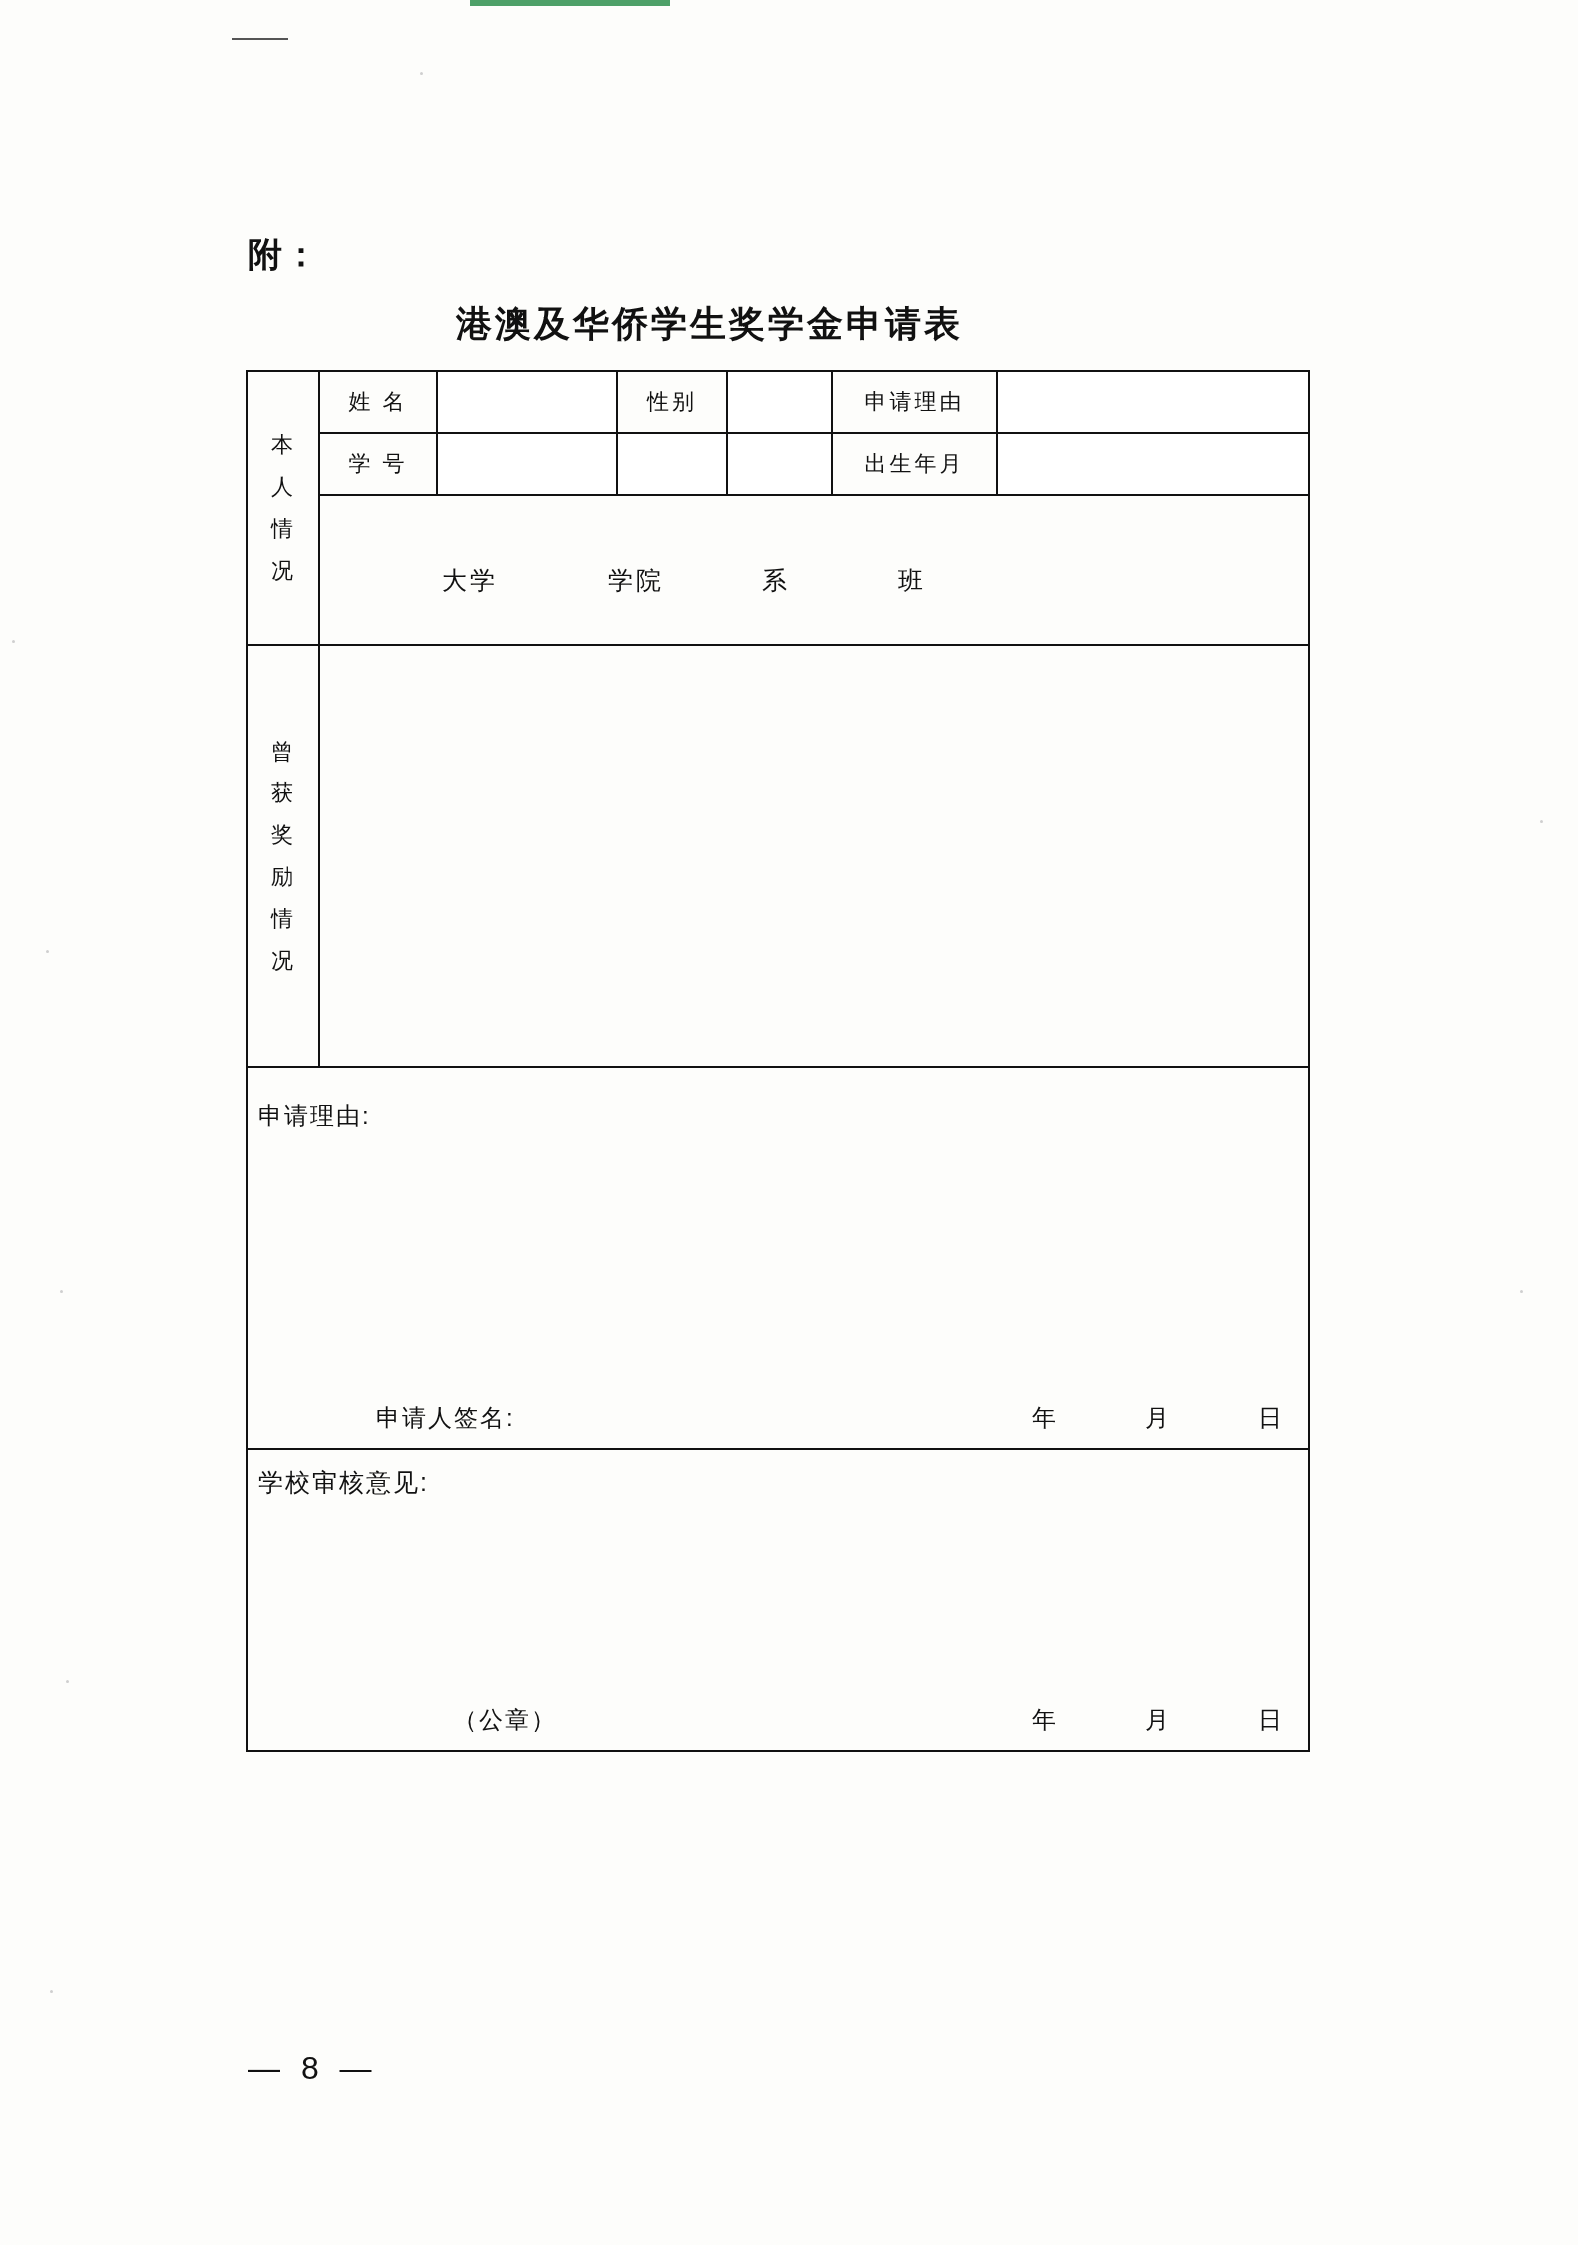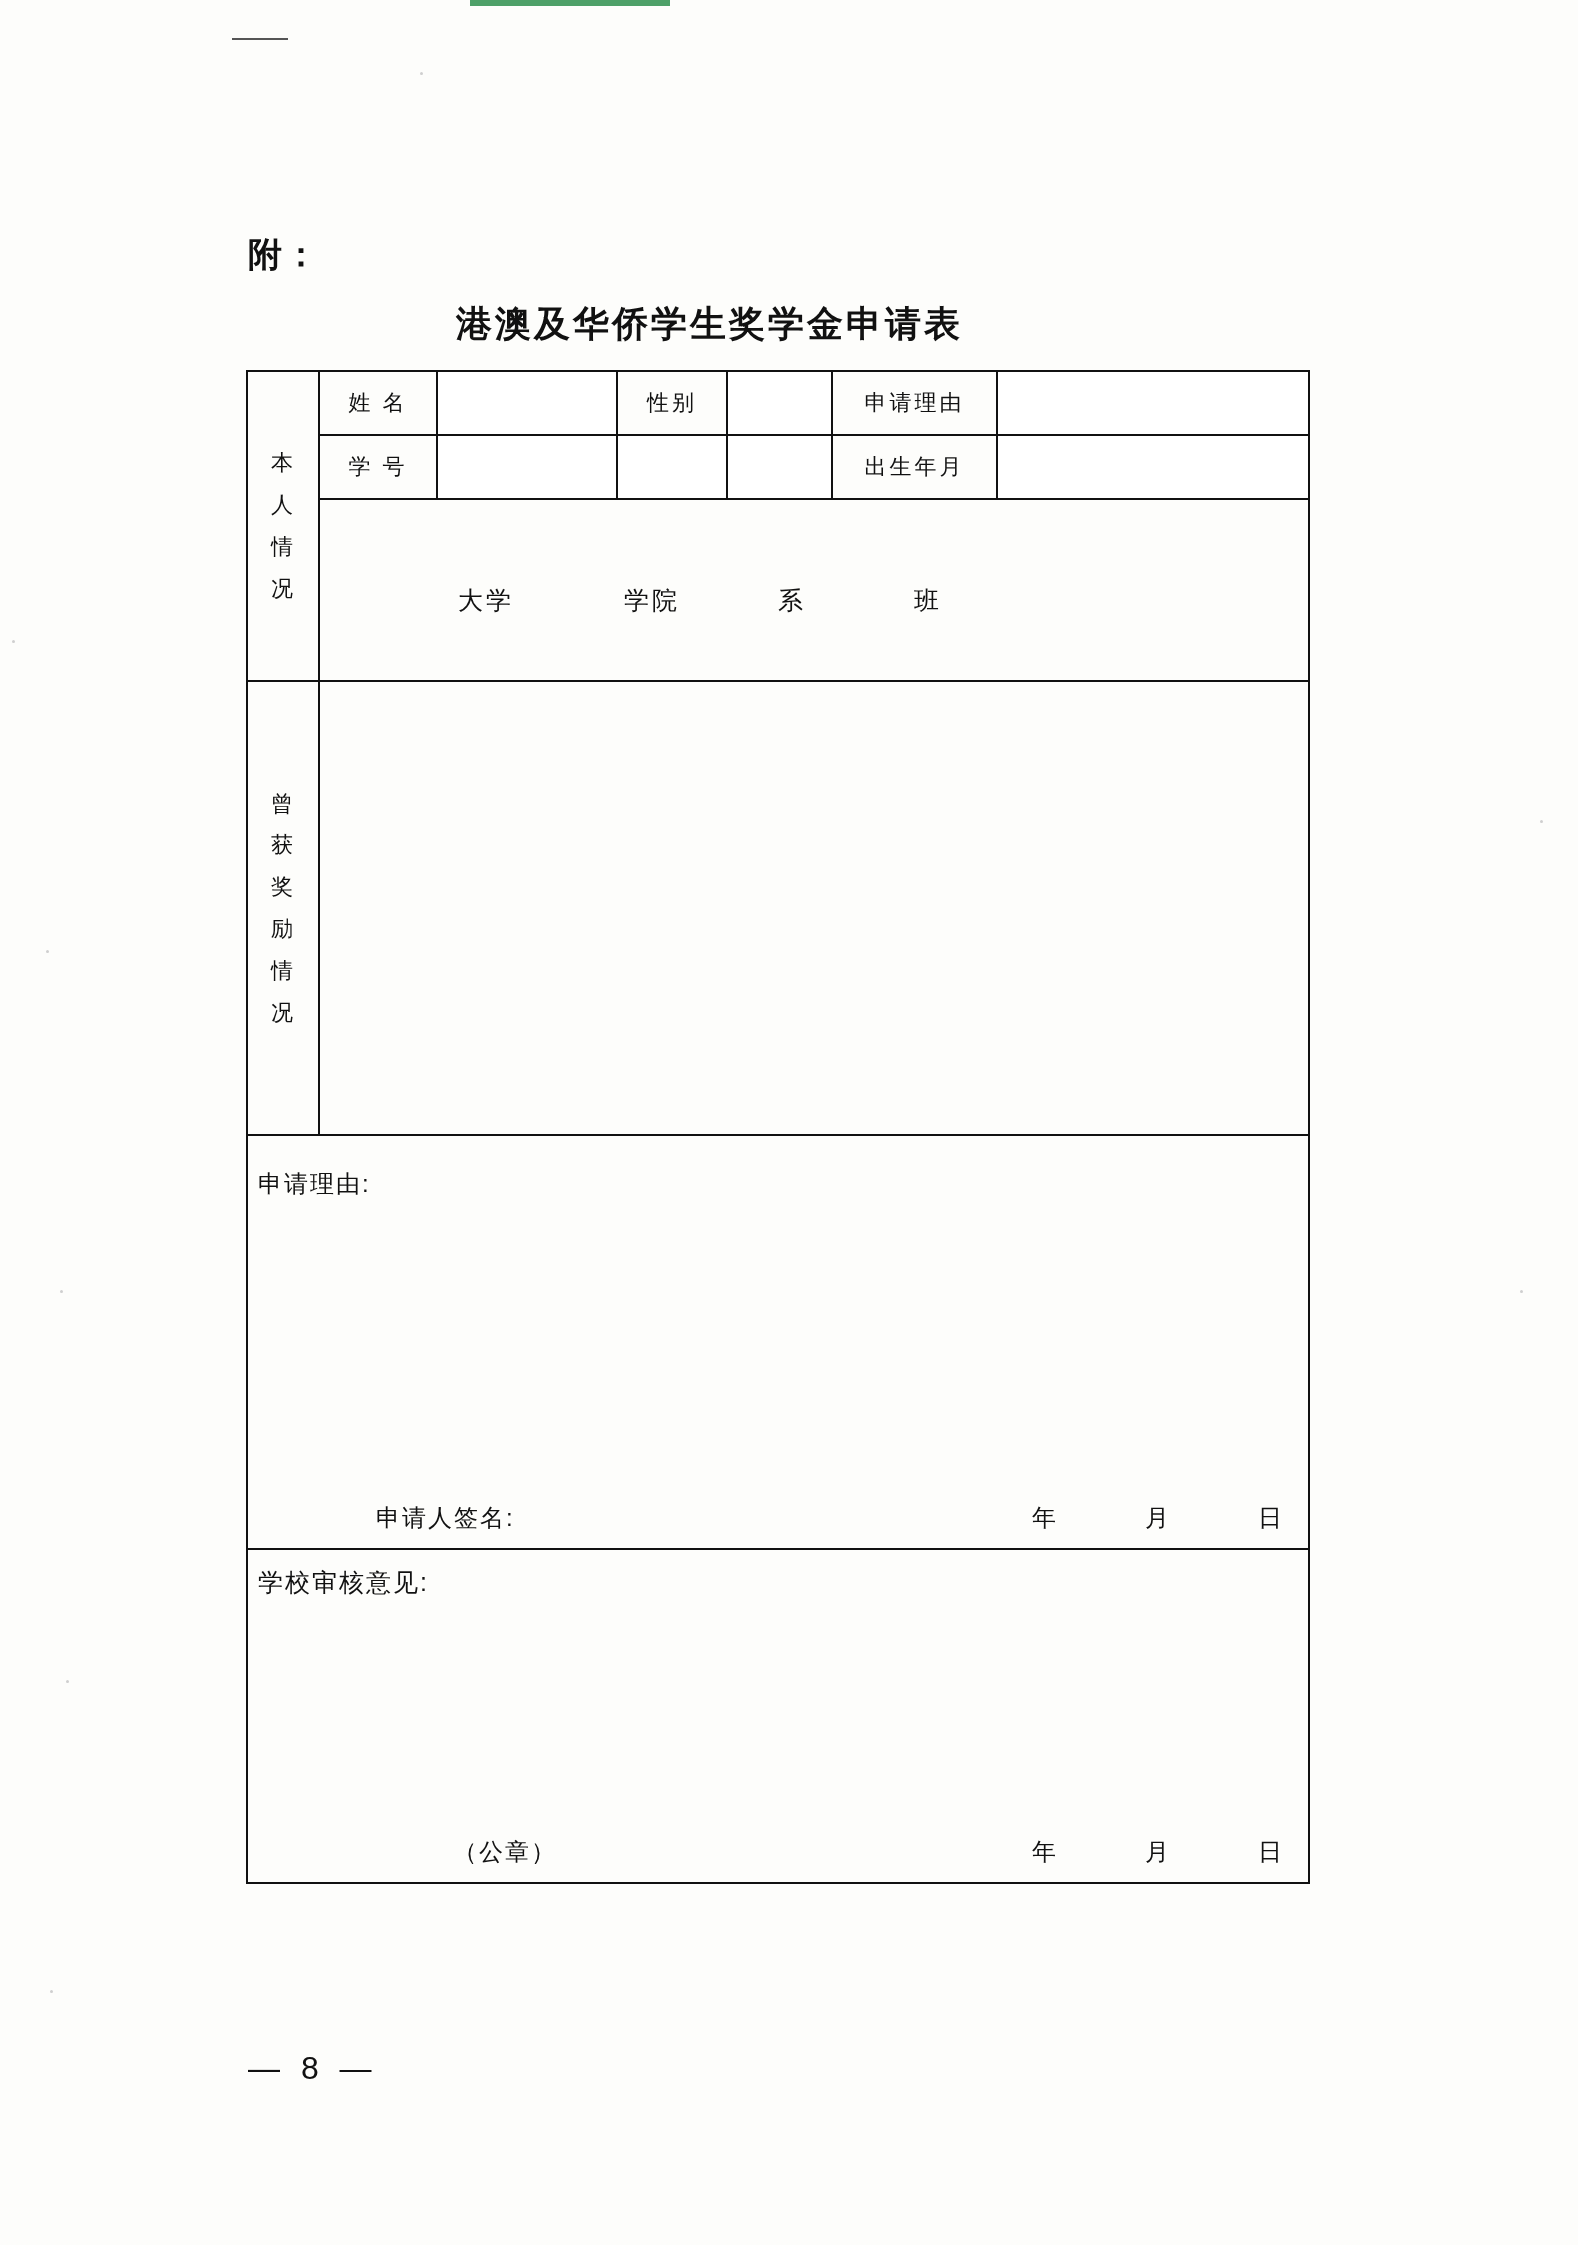--- a/index.html
+++ b/index.html
@@ -84,21 +84,21 @@
     top: 370px;
     width: 1062px;
   }
   table.form {
     border-collapse: collapse;
     width: 1062px;
     table-layout: fixed;
   }
   table.form td {
     border: 2px solid #111;
-    padding: 16px;
+    padding: 0;
     vertical-align: middle;
     font-size: 22px;
     font-family: "Liberation Sans", "DejaVu Sans", sans-serif;
   }
 
   .vcol {
     width: 72px;
     text-align: center;
     font-size: 24px;
     line-height: 1.9;

